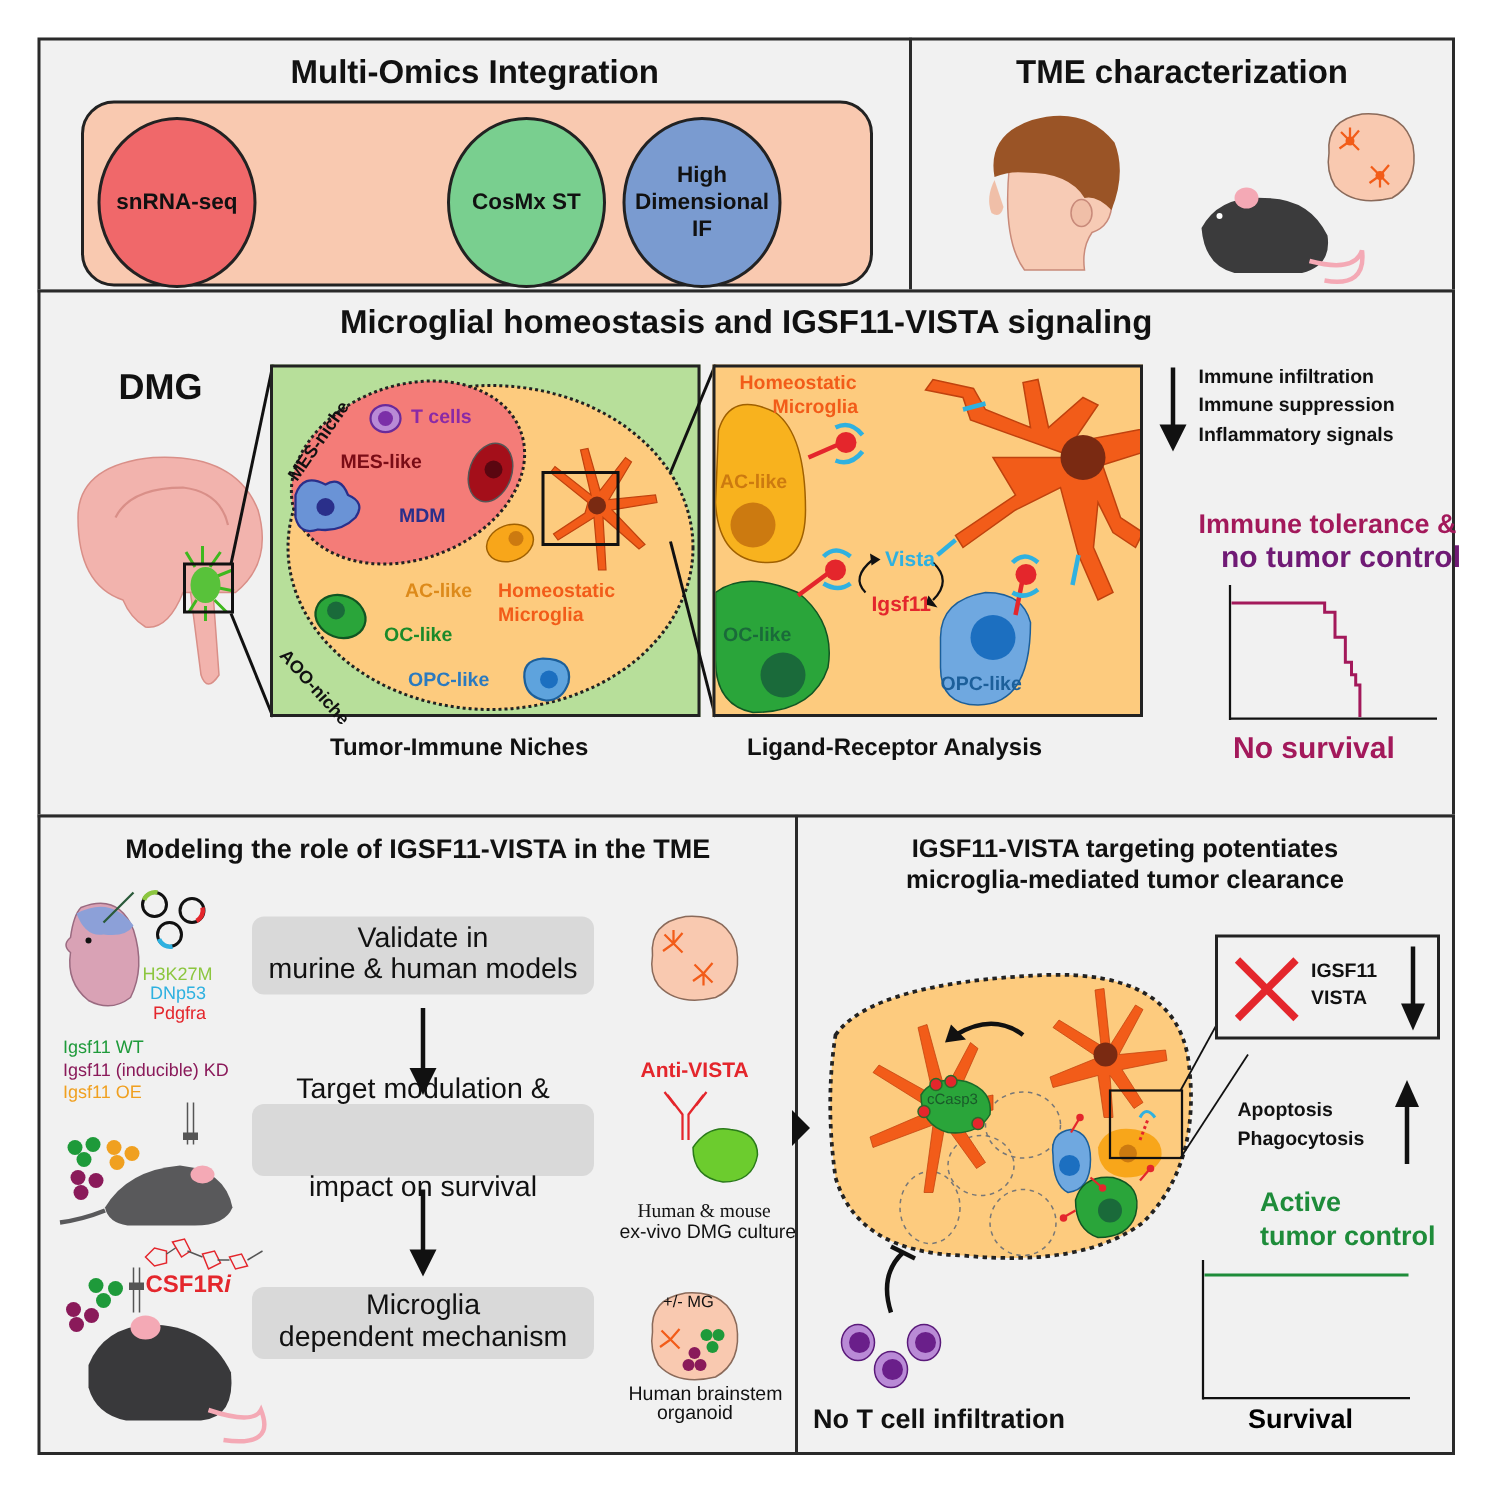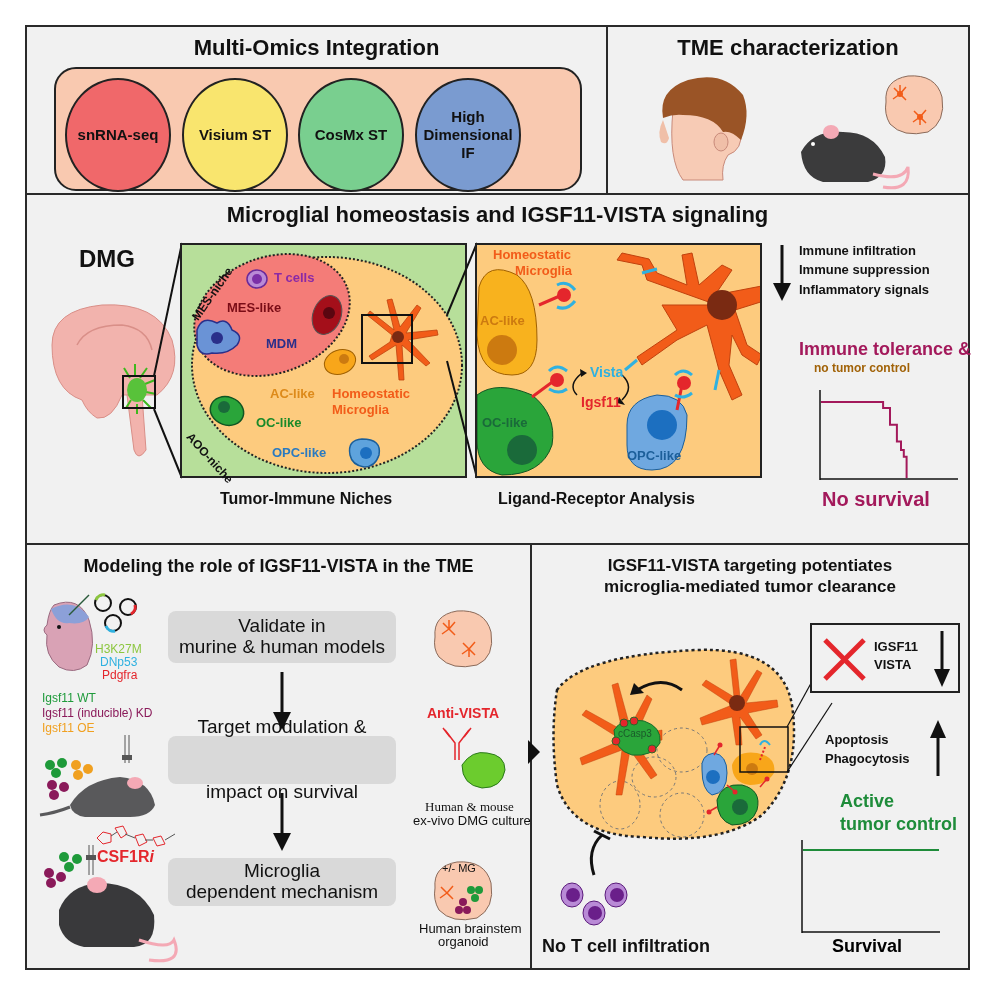--- a/index.html
+++ b/index.html
@@ -13,23 +13,20 @@
   .gbox { position:absolute; background:#d9d9d9; border-radius:8px; display:flex; align-items:center; justify-content:center; text-align:center; font-size:19px; color:#111; line-height:1.1; }
 </style>
 </head>
 <body>
 
 <div class="panel" style="left:25px;top:25px;width:583px;height:170px;">
   <div class="title" style="top:8px;font-size:22px;">Multi-Omics Integration</div>
   <div style="position:absolute;left:27px;top:40px;width:528px;height:124px;background:#f9c9b0;border:2px solid #222;border-radius:22px;box-sizing:border-box;"></div>
   <div class="circle-lbl" style="left:38px;top:51px;width:106px;height:114px;background:#f0686a;">
       <span>snRNA-seq</span>
-    </div>
-  <div class="circle-lbl" style="left:155px;top:51px;width:106px;height:114px;background:#f9e56e;">
-      <span>Visium ST</span>
     </div>
   <div class="circle-lbl" style="left:388px;top:51px;width:106px;height:114px;background:#7a9bd0;padding:0 6px;">
       <span>High Dimensional IF</span>
     </div>
   <div class="circle-lbl" style="left:271px;top:51px;width:106px;height:114px;background:#79cf8f;">
       <span>CosMx ST</span>
     </div>
 </div>
 
 <div class="panel" style="left:606px;top:25px;width:364px;height:170px;">
@@ -169,21 +166,21 @@
   <div class="txt b" style="left:471px;top:295px;font-size:16px;color:#111;">Ligand-Receptor Analysis</div>
 
   <svg width="18" height="56" style="left:746px;top:50px;">
       <line x1="9" y1="0" x2="9" y2="42" stroke="#111" stroke-width="3"></line>
       <polygon points="0,38 18,38 9,56" fill="#111"></polygon>
     </svg>
   <div class="txt b" style="left:772px;top:48px;font-size:13px;color:#111;">Immune infiltration</div>
   <div class="txt b" style="left:772px;top:67px;font-size:13px;color:#111;">Immune suppression</div>
   <div class="txt b" style="left:772px;top:87px;font-size:13px;color:#111;">Inflammatory signals</div>
   <div class="txt b" style="left:772px;top:144px;font-size:18px;color:#a3195b;">Immune tolerance &amp;</div>
-  <div class="txt b" style="left:787px;top:166px;font-size:12px;color:#a16207;">no tumor control</div>
+  <div class="txt b" style="left:787px;top:166px;font-size:20px;color:#701a75;">no tumor control</div>
   <svg width="140" height="90" style="left:793px;top:195px;">
     <line x1="0" y1="0" x2="0" y2="90" stroke="#111" stroke-width="1.5"></line>
     <line x1="0" y1="89" x2="138" y2="89" stroke="#111" stroke-width="1.5"></line>
     <path id="curve1" d="M1.0,12.0L63.1,12.0L63.1,18.1L70.0,18.1L70.0,34.8L76.9,34.8L76.9,51.5L81.0,51.5L81.0,59.9L83.8,59.9L83.8,66.7L86.6,66.7L86.6,88.0" fill="none" stroke="#a3195b" stroke-width="2"></path>
   </svg>
   <div class="txt b" style="left:795px;top:293px;font-size:20px;color:#a3195b;">No survival</div>
 </div>
 
 <div class="panel" style="left:25px;top:543px;width:507px;height:427px;">
   <div class="title" style="top:11px;font-size:18px;">Modeling the role of IGSF11-VISTA in the TME</div>

